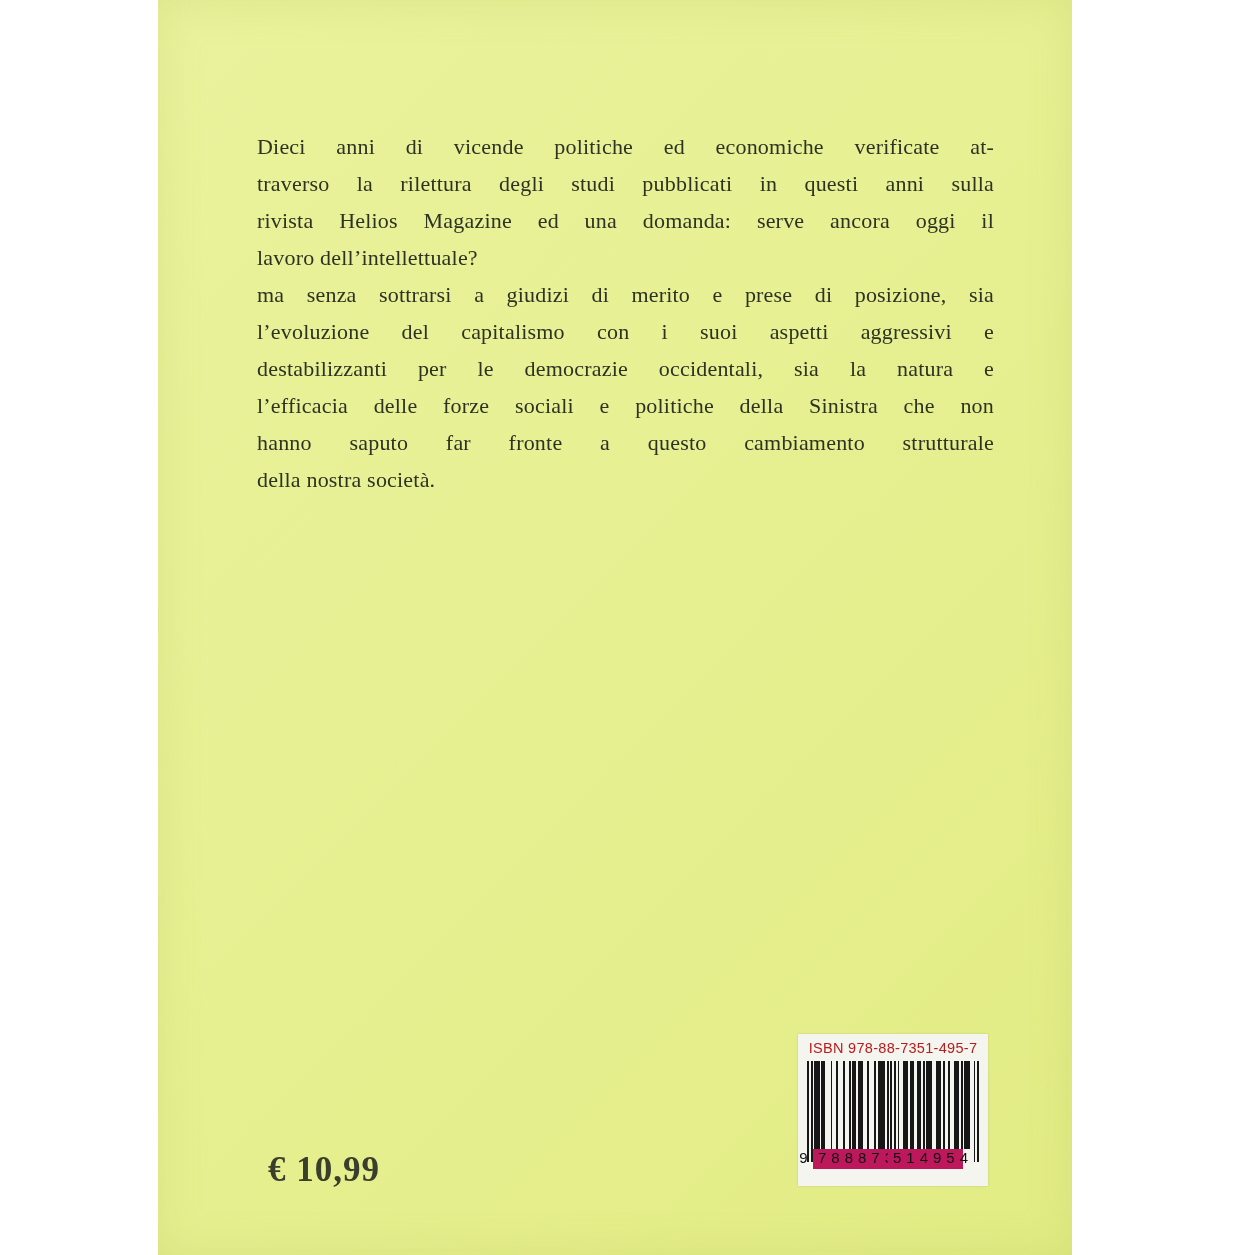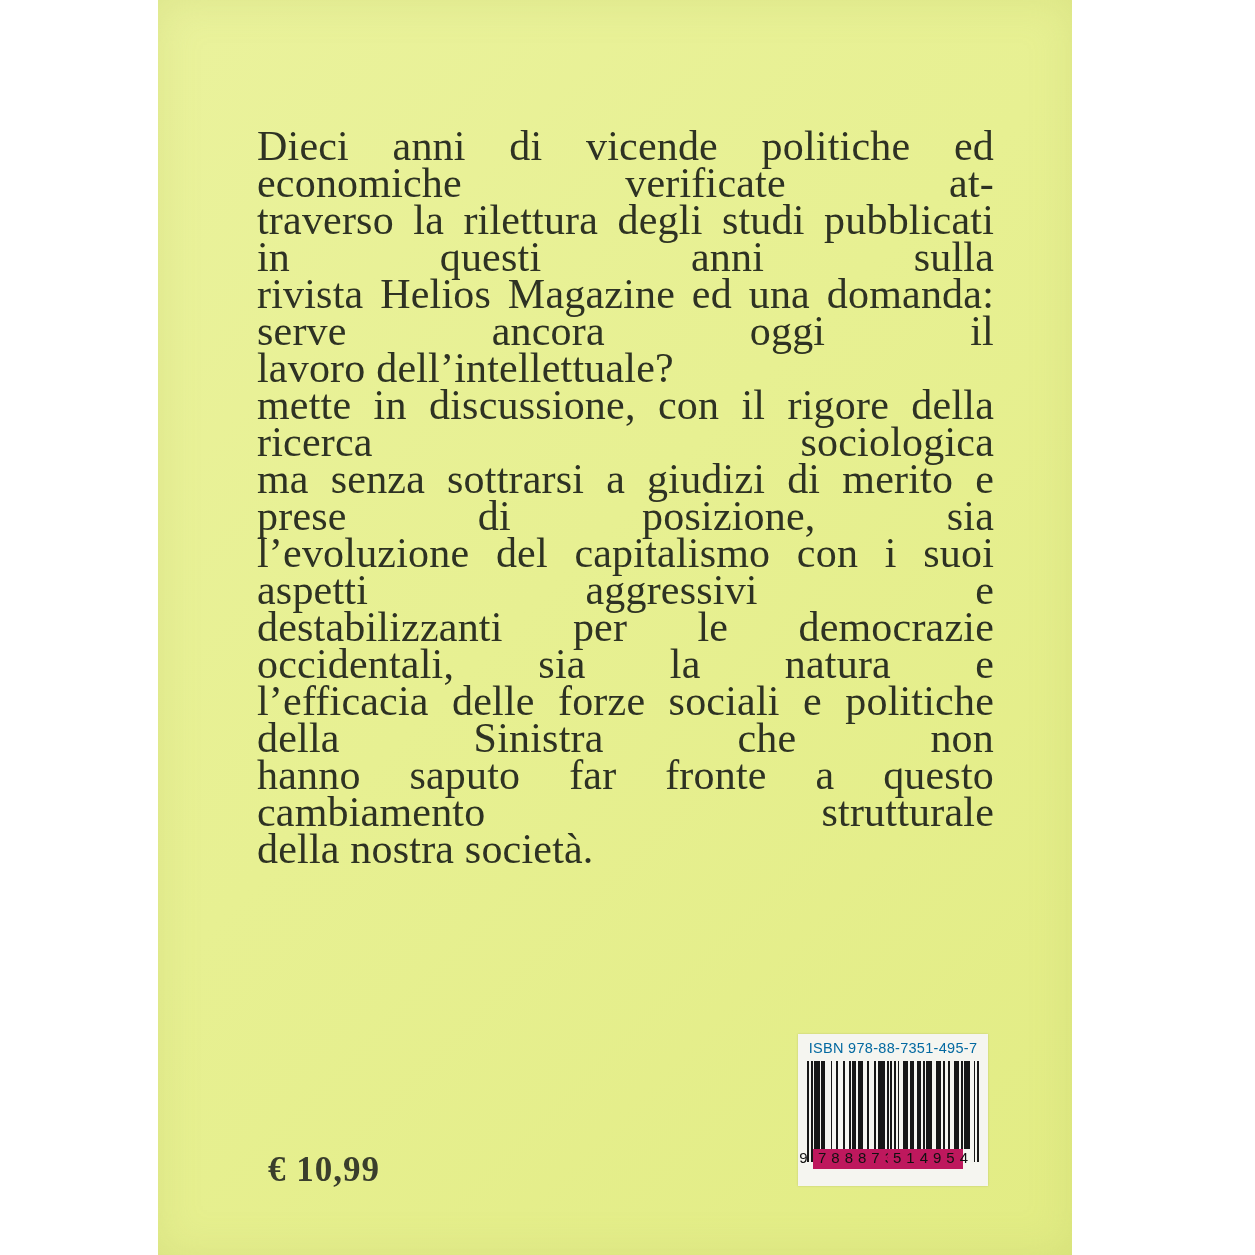--- a/index.html
+++ b/index.html
@@ -12,42 +12,42 @@
   }
   .scan{position:absolute;left:0;top:0;width:1255px;height:1255px;background:#ffffff;}
   .cover{
     position:absolute;left:158px;top:0;width:914px;height:1255px;
     background:linear-gradient(135deg,#eaf29c 0%,#e7f092 45%,#e2ec84 100%);
     box-shadow:inset 0 0 40px rgba(180,190,90,.25);
   }
   .blurb{
     position:absolute;left:99px;top:128px;width:737px;
     color:#2e3223;
-    font-size:42px;
+    font-size:22px;
     line-height:37px;
     letter-spacing:.2px;
   }
   .line{text-align:justify;text-align-last:justify;white-space:normal;}
   .line.para-end{text-align:center;text-align-last:left;}
   .price{
     position:absolute;left:110px;top:1150px;width:280px;
     color:#3a3e2c;
     font-size:35px;font-weight:bold;
     letter-spacing:1px;
   }
   .barcode-panel{
     position:absolute;left:640px;top:1034px;width:190px;height:152px;
     background:#f5f5f0;
     box-shadow:0 0 2px rgba(0,0,0,.15);
   }
   .isbn-label{
     position:absolute;left:0;top:6px;width:100%;
     text-align:center;
     font-family:"Liberation Sans", sans-serif;
-    font-size:14.5px;color:#0369a1;letter-spacing:.3px;
+    font-size:14.5px;color:#b91c1c;letter-spacing:.3px;
     white-space:nowrap;
   }
   .bars{
     position:absolute;left:9px;top:27px;width:172px;height:104px;
   }
   .bar{position:absolute;top:0;width:1.95px;height:88px;background:#171717;}
   .bar.guard{height:101px;}
   .digits{
     position:absolute;left:0;top:112px;width:190px;height:24px;
     font-family:"Liberation Sans", sans-serif;
@@ -68,21 +68,20 @@
 
 <div class="scan">
 
   <div class="cover">
 
     <div class="blurb">
       <div class="line">Dieci anni di vicende politiche ed economiche verificate at-</div>
       <div class="line">traverso la rilettura degli studi pubblicati in questi anni sulla</div>
       <div class="line">rivista Helios Magazine ed una domanda: serve ancora oggi il</div>
       <div class="line para-end">lavoro dell’intellettuale?</div>
-      <div class="line">mette in discussione, con il rigore della ricerca sociologica</div>
       <div class="line">ma senza sottrarsi a giudizi di merito e prese di posizione, sia</div>
       <div class="line">l’evoluzione del capitalismo con i suoi aspetti aggressivi e</div>
       <div class="line">destabilizzanti per le democrazie occidentali, sia la natura e</div>
       <div class="line">l’efficacia delle forze sociali e politiche della Sinistra che non</div>
       <div class="line">hanno saputo far fronte a questo cambiamento strutturale</div>
       <div class="line para-end">della nostra società.</div>
     </div>
 
     <div class="price">€ 10,99</div>
 

